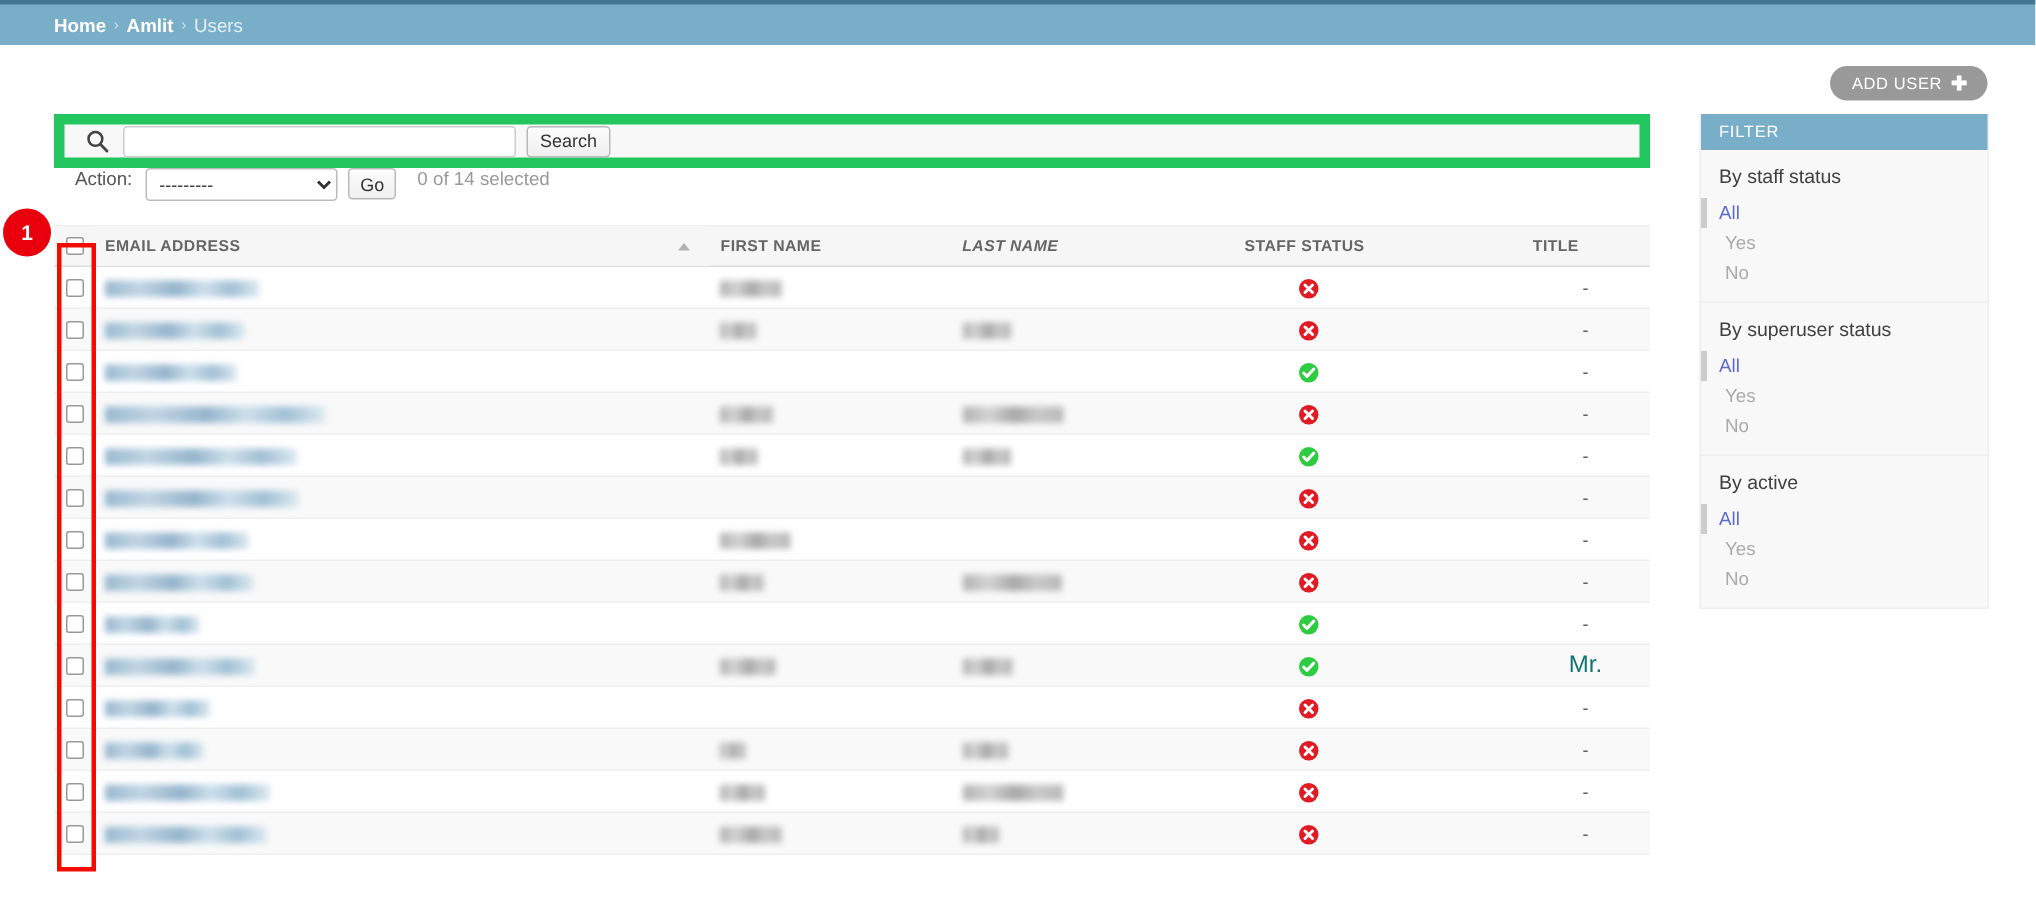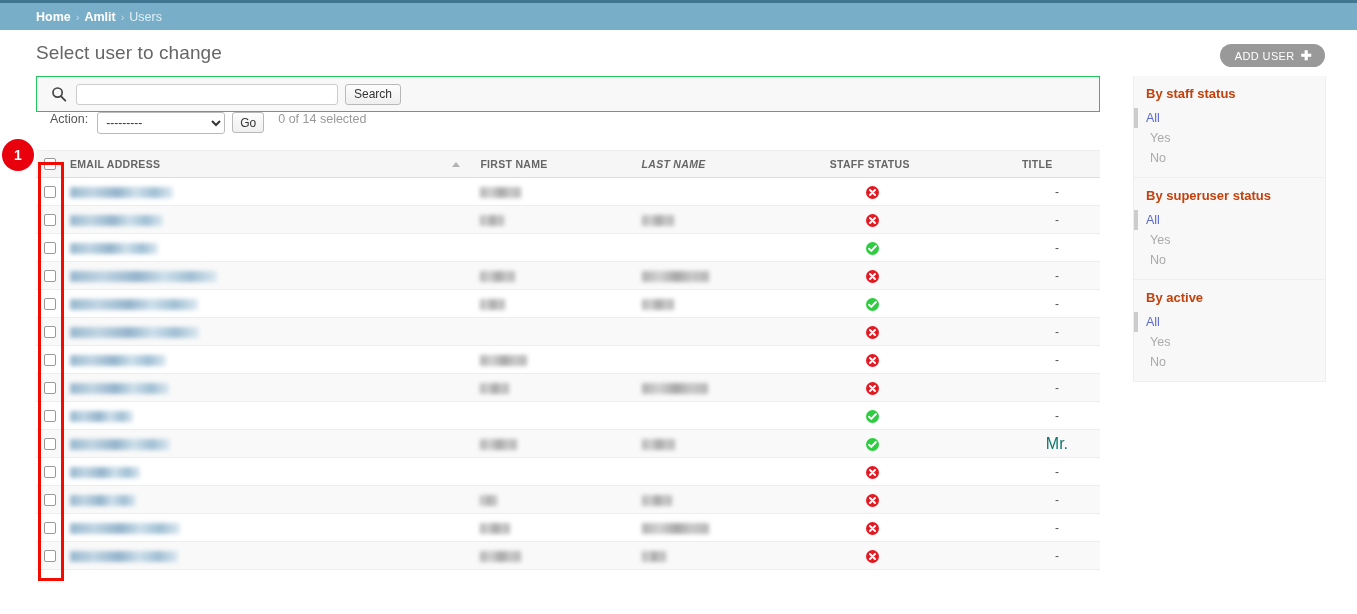--- a/index.html
+++ b/index.html
@@ -95,21 +95,21 @@
   }
   .filter-col {
     width: 193px;
     flex: none;
     margin-left: 33px;
   }
 
   
   .search-bar {
     background: #f8f8f8;
-    border: 1px solid #22c55e;
+    border: 7px solid #22c55e;
     box-sizing: border-box;
     height: 36px;
     display: flex;
     align-items: center;
     padding: 0 10px;
   }
   .search-icon {
     width: 16px;
     height: 16px;
     margin: 0 9px 0 4px;
@@ -314,22 +314,22 @@
   }
   .filter-group {
     border-bottom: 1px solid #eeeeee;
     padding: 7px 0 9px 0;
   }
   .filter-group:last-child { border-bottom: none; }
   .filter-group h3 {
     margin: 3px 0 7px 0;
     padding-left: 12px;
     font-size: 13px;
-    font-weight: bold;
-    color: #c2410c;
+    font-weight: normal;
+    color: #404040;
   }
   .filter-choice {
     padding: 1px 0 1px 12px;
     font-size: 12.5px;
     color: #aaaaaa;
     line-height: 18px;
     border-left: 4px solid transparent;
     cursor: pointer;
   }
   .filter-choice.selected {
@@ -372,21 +372,20 @@
 
 <div class="breadcrumbs">
   <a href="#">Home</a>
   <span class="crumb-sep">›</span>
   <a href="#">Amlit</a>
   <span class="crumb-sep">›</span>
   <span class="crumb-current">Users</span>
 </div>
 
 <div class="title-row">
-  <h1 class="page-title">Select user to change</h1>
   <div class="object-tools">
     <a class="addlink" href="#">
       <span>ADD USER</span>
       <span class="plus">✚</span>
     </a>
   </div>
 </div>
 
 <div class="content-wrap">
 
@@ -597,20 +596,21 @@
                 </svg></span></td>
             <td class="col-title"><span class="title-dash">-</span></td>
           </tr>
         </tbody>
     </table>
 
   </div>
 
   <div class="filter-col">
     <div class="filter-panel">
+      <div class="filter-header">FILTER</div>
       <div id="filter-groups">
           <div class="filter-group">
             <h3>By staff status</h3>
             <div class="filter-choice selected">All</div>
             <div class="filter-choice">Yes</div>
             <div class="filter-choice">No</div>
           </div>
           <div class="filter-group">
             <h3>By superuser status</h3>
             <div class="filter-choice selected">All</div>

